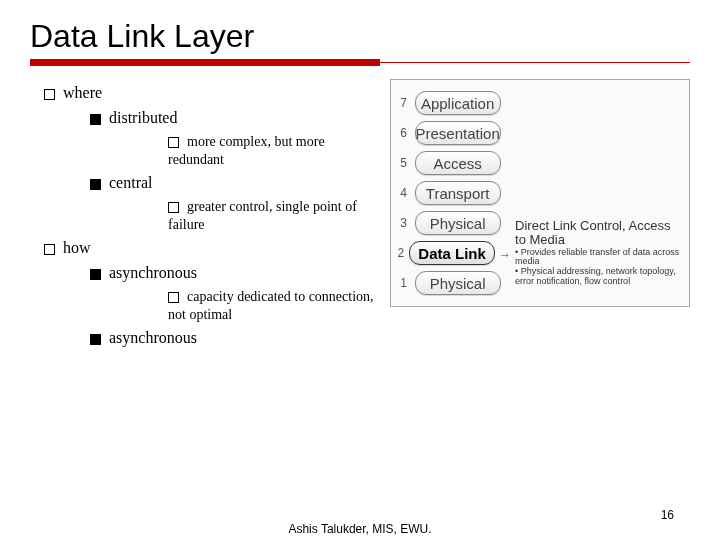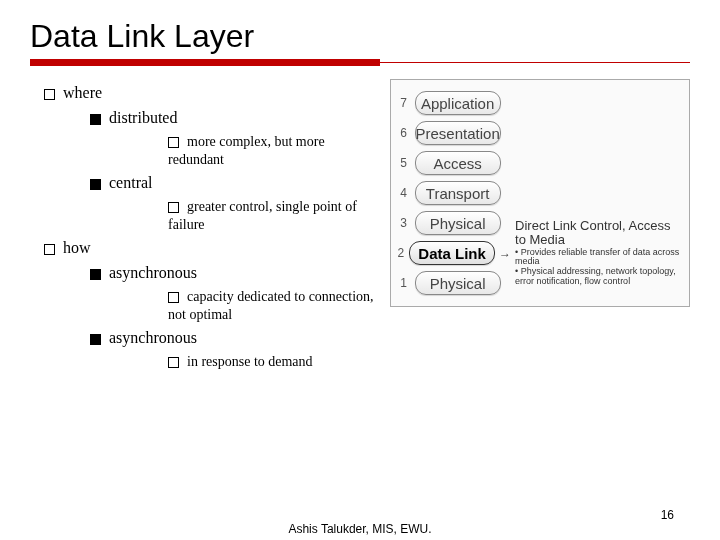--- a/index.html
+++ b/index.html
@@ -57,23 +57,20 @@
           </ul>
         </li>
         <li><span class="b-open"></span><span>how</span>
           <ul class="lvl2">
             <li><span class="b-solid"></span><span>asynchronous</span>
               <ul class="lvl3">
                 <li><span class="b-open"></span><span>capacity dedicated to connection, not optimal</span></li>
               </ul>
             </li>
             <li><span class="b-solid"></span><span>asynchronous</span>
-              <ul class="lvl3">
-                <li><span class="b-open"></span><span>in response to demand</span></li>
-              </ul>
             </li>
           </ul>
         </li>
       </ul>
     </div>
 
     <div class="right">
       <div class="diagram">
         <div class="row">
             <span class="num">7</span>

